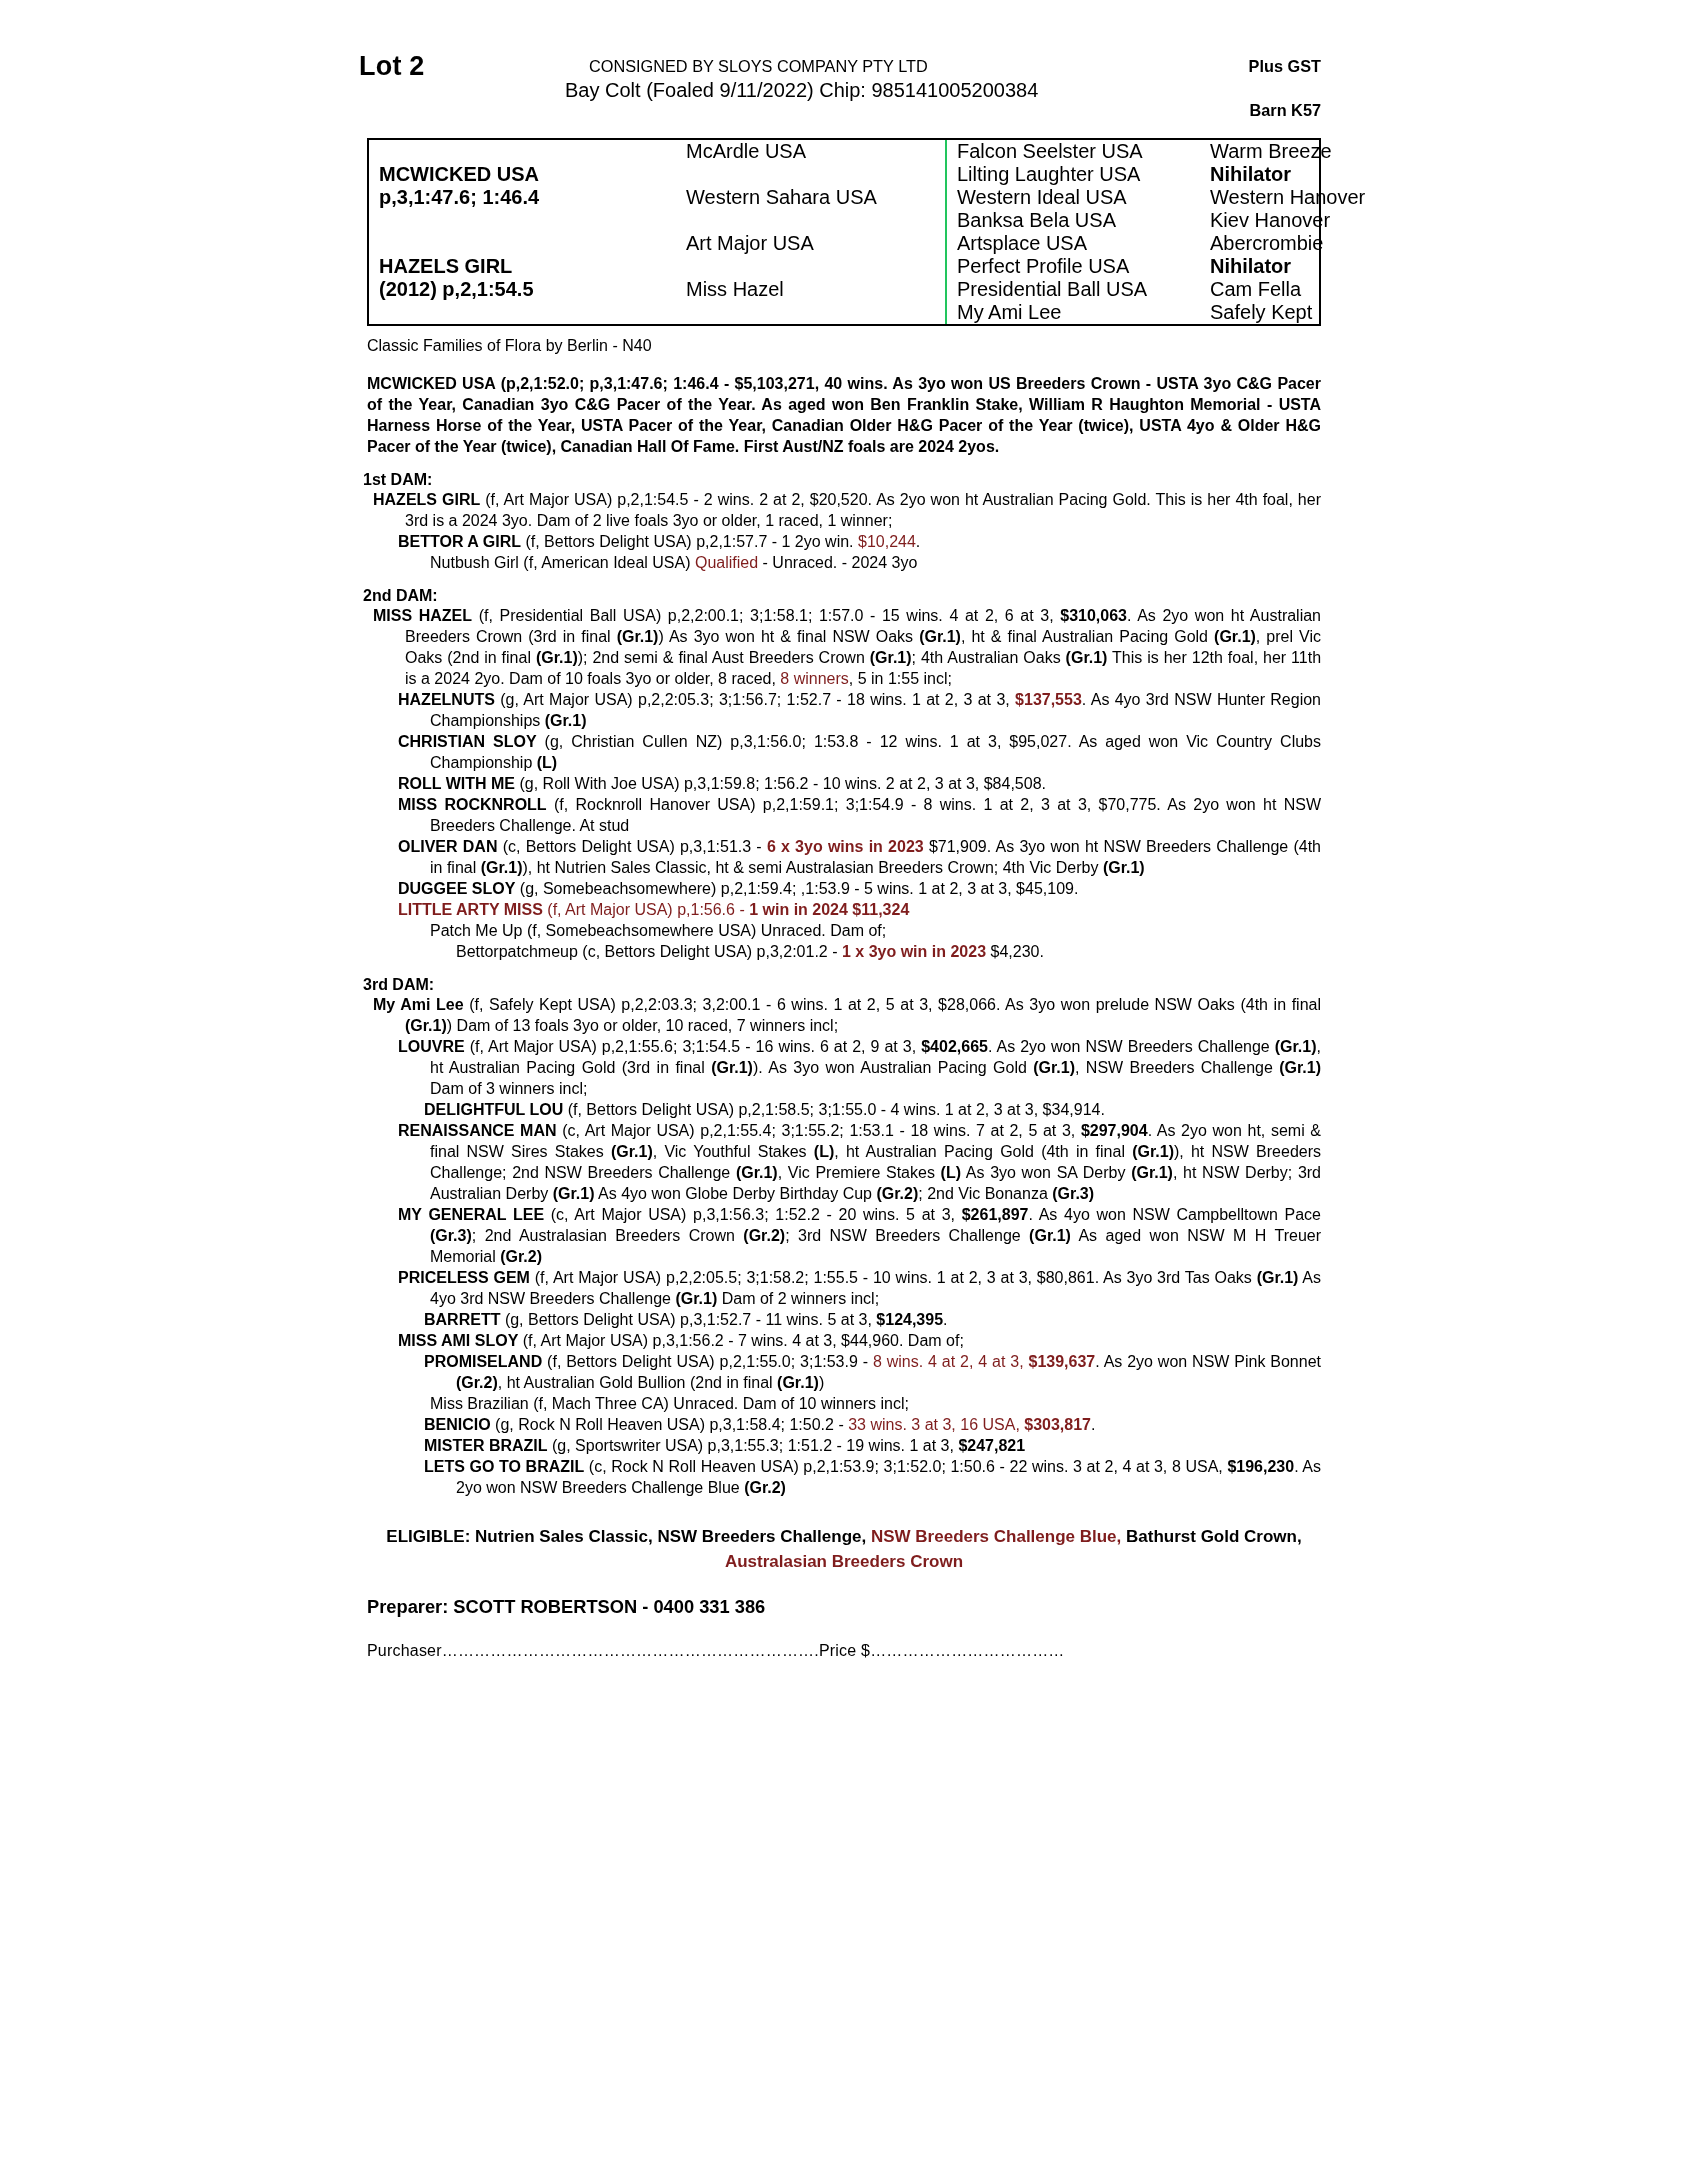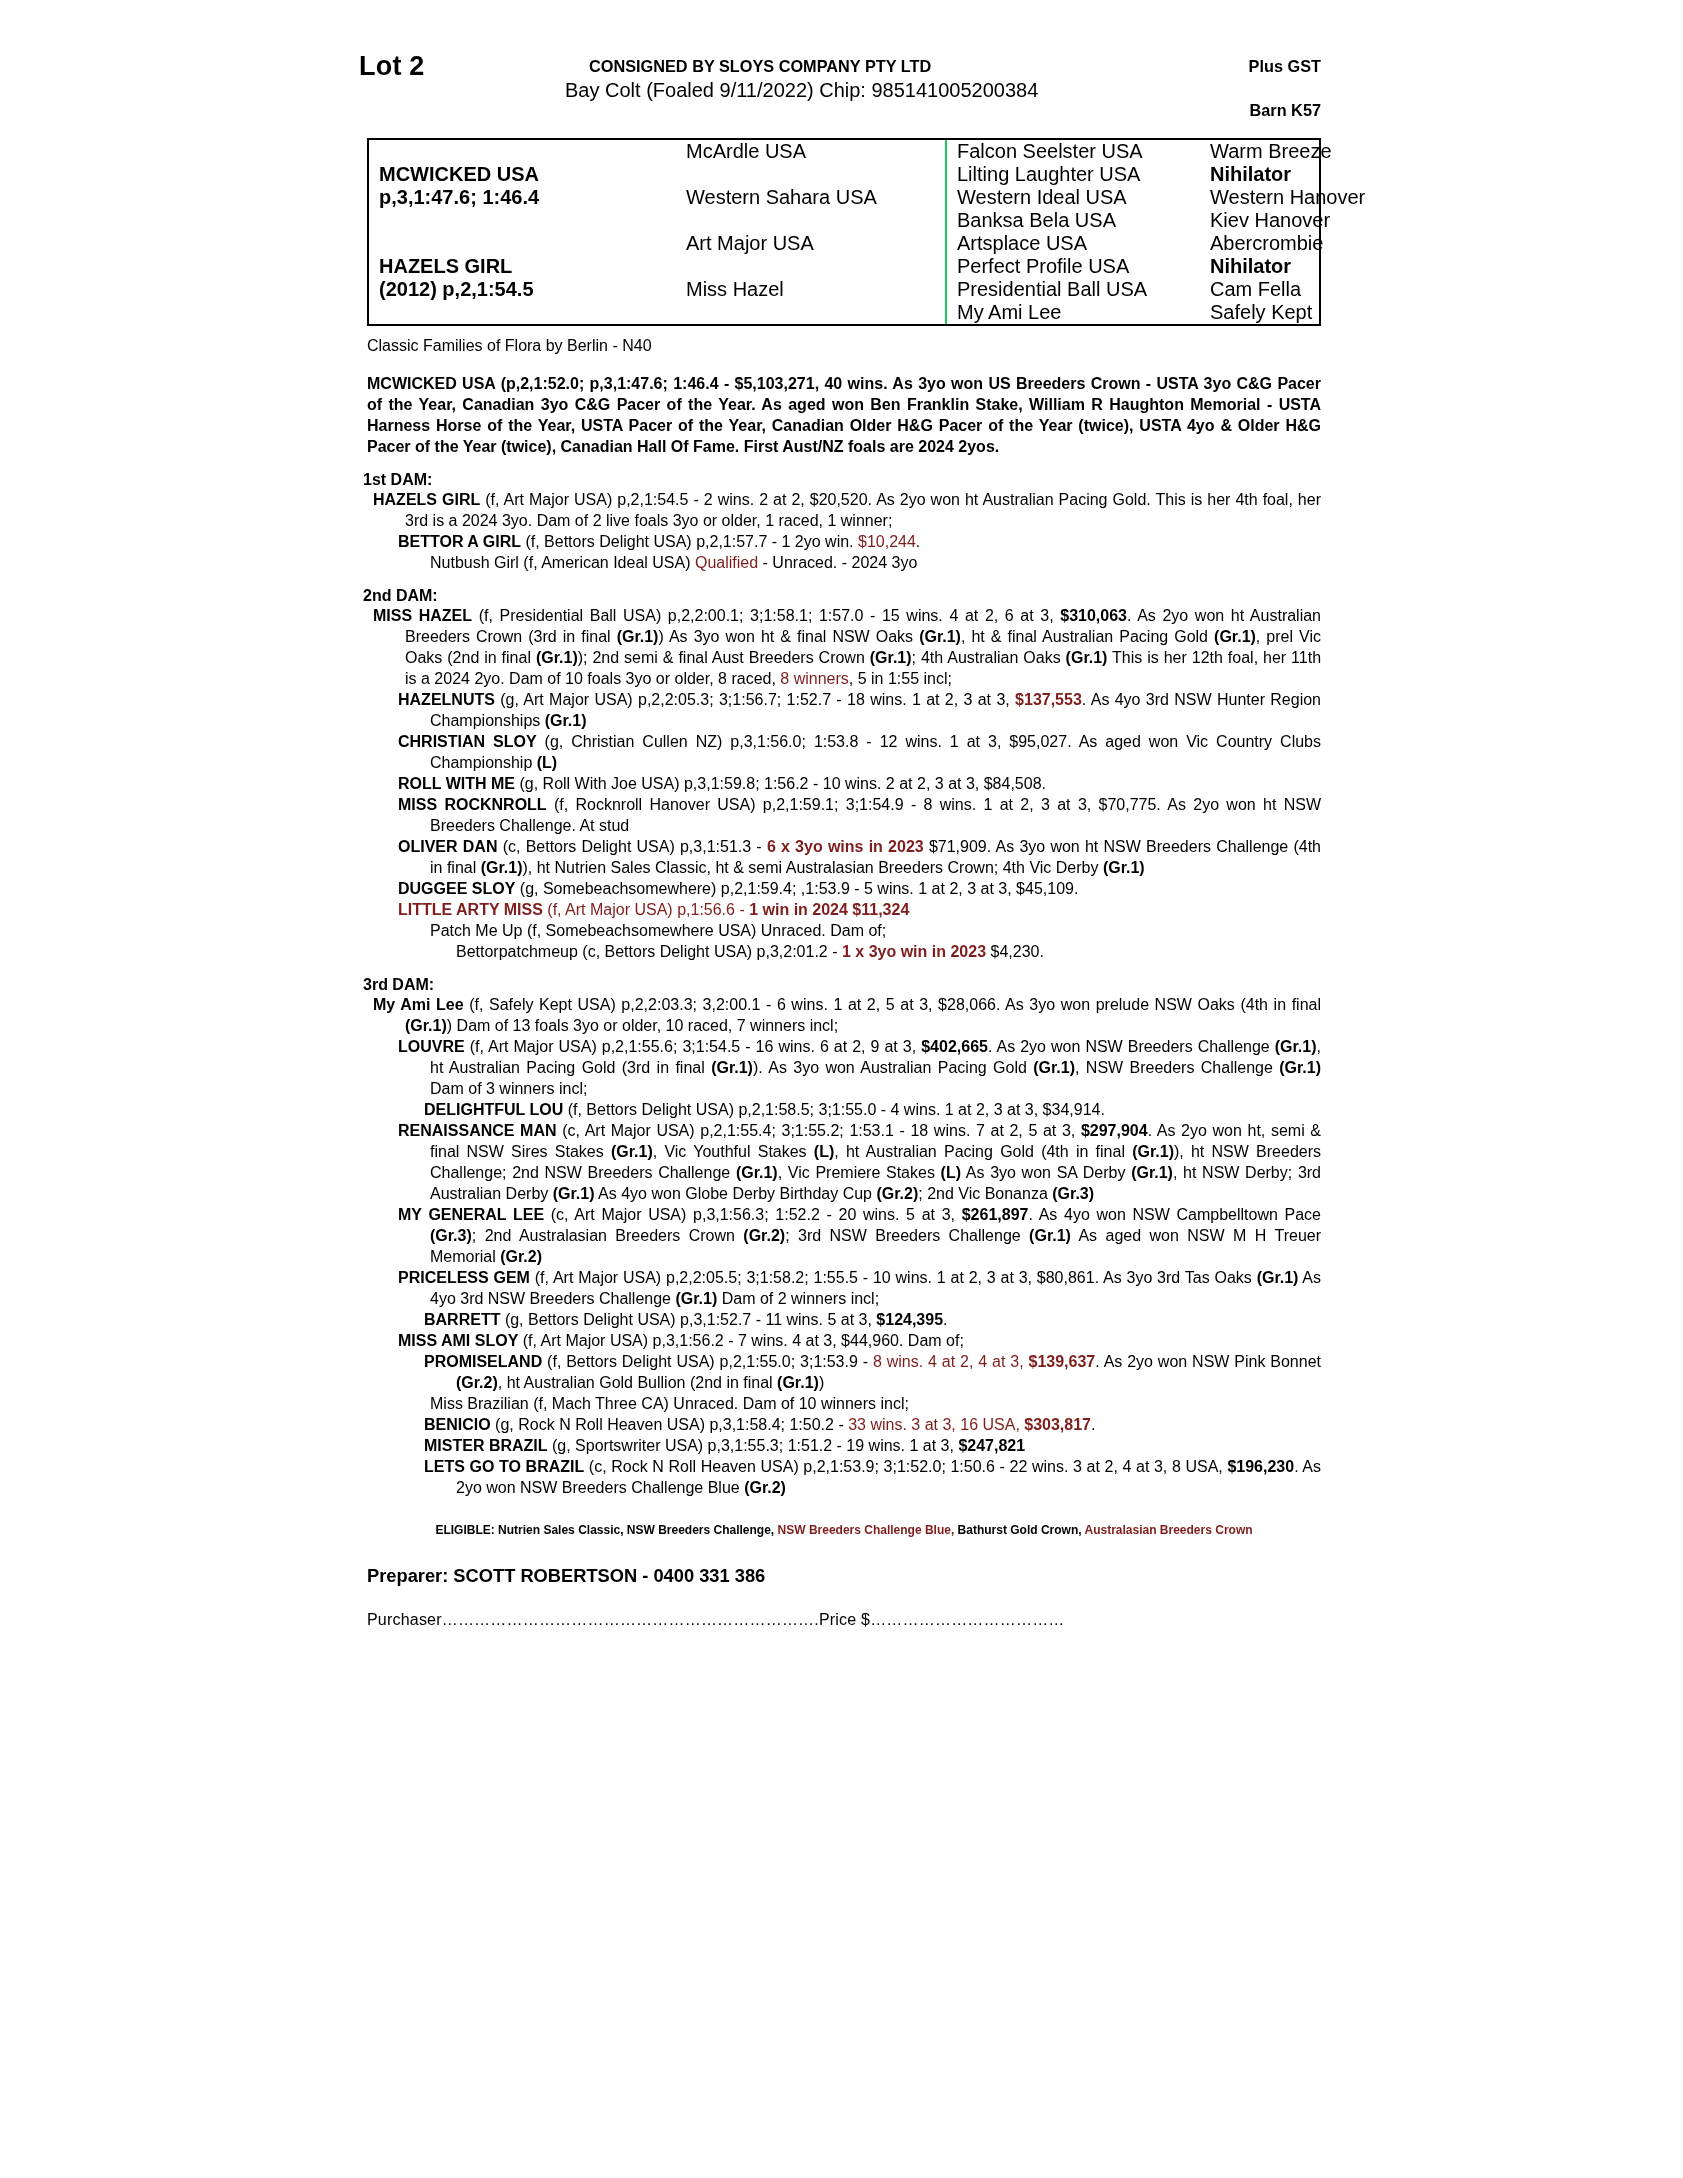--- a/index.html
+++ b/index.html
@@ -36,21 +36,21 @@
     top: 0;
     font-size: 27px;
     font-weight: bold;
     letter-spacing: 0.2px;
   }
   .consigned {
     position: absolute;
     left: 230px;
     top: 6px;
     font-size: 16.3px;
-    font-weight: bold;
+    font-weight: normal;
   }
   .plusgst {
     position: absolute;
     right: 28px;
     top: 6px;
     font-size: 16.3px;
     font-weight: bold;
   }
   .colt-line {
     position: absolute;
@@ -123,22 +123,22 @@
     text-indent: -32px;
   }
   .lvl1 { margin-left: 46px; padding-left: 0; }
   .lvl2 { margin-left: 71px; }
   .lvl3 { margin-left: 97px; }
   .noindent { text-indent: 0; }
   .red { color: #7f1d1d; }
   b { font-weight: bold; }
   
   .eligible {
-    margin-top: 20px;
-    font-size: 12px;
+    margin-top: 26px;
+    font-size: 17px;
     font-weight: bold;
     text-align: center;
     line-height: 25px;
     margin-left: 8px;
     margin-right: 28px;
   }
   .preparer {
     margin-top: 22px;
     margin-left: 8px;
     font-size: 18.3px;

